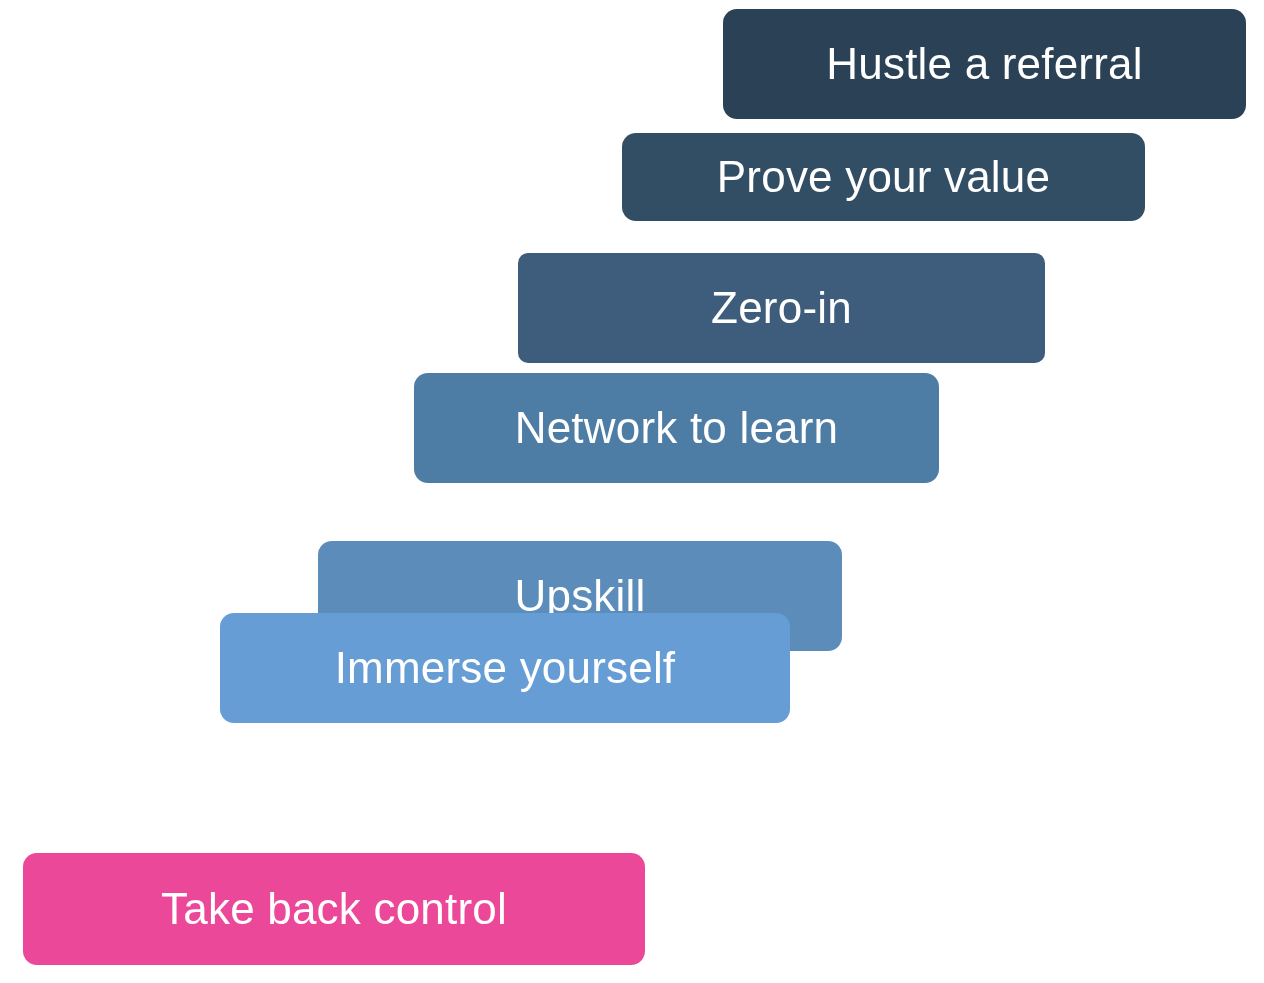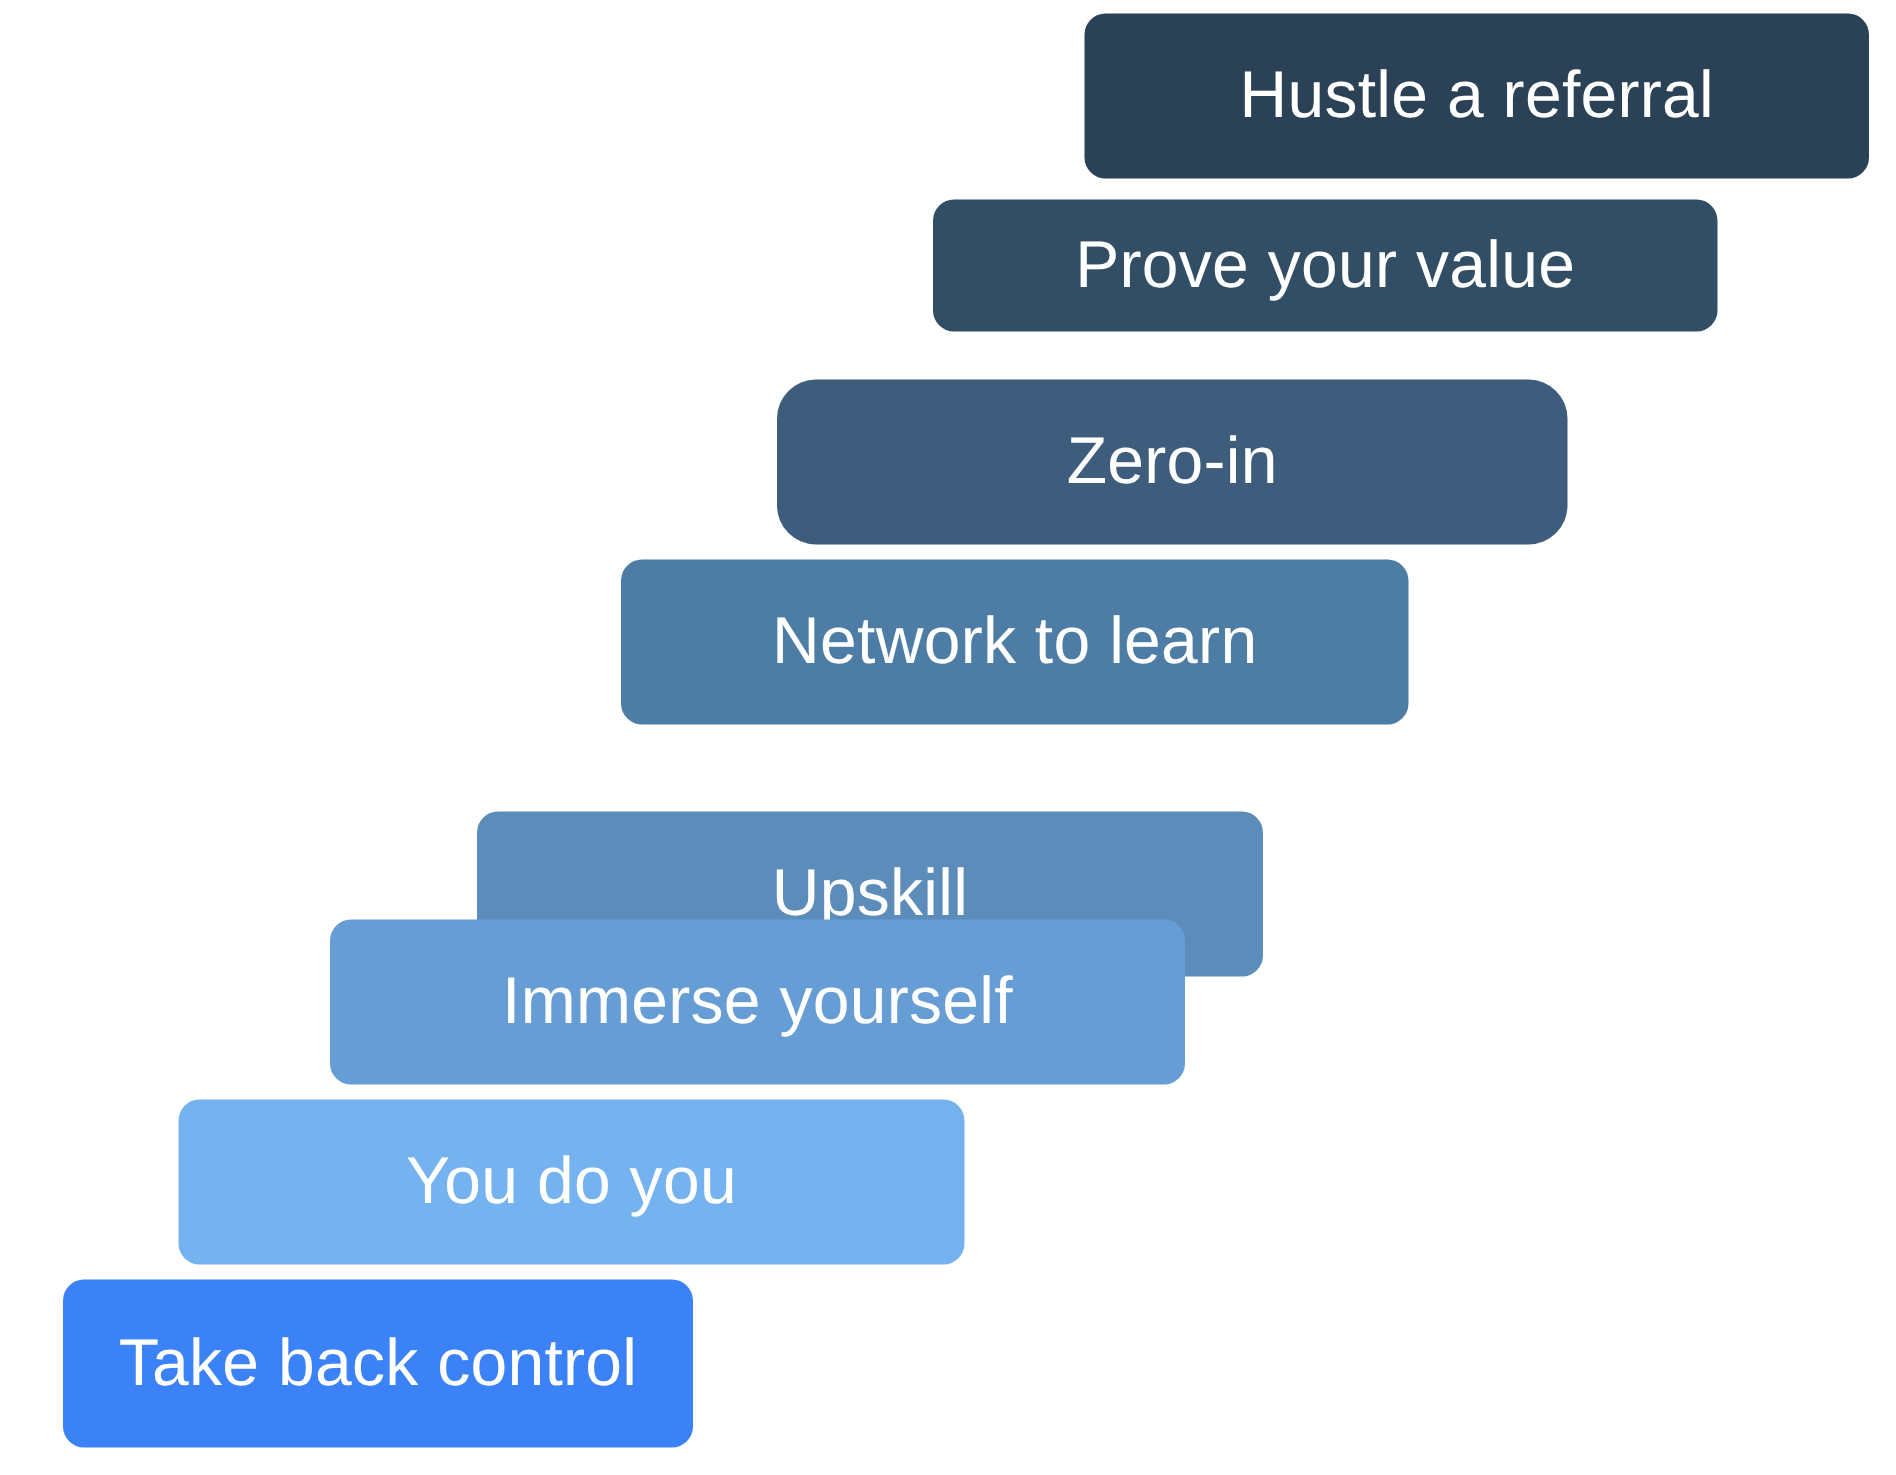--- a/index.html
+++ b/index.html
@@ -43,31 +43,28 @@
 </head>
 <body>
 
 <div id="canvas" style="background: rgb(255, 255, 255);">
   <div class="step-bar" style="left: 723px; top: 9px; width: 523px; height: 110px; background: rgb(42, 65, 86); border-radius: 14px; color: rgb(255, 255, 255);">
     <span class="step-label">Hustle a referral</span>
   </div>
   <div class="step-bar" style="left: 622px; top: 133px; width: 523px; height: 88px; background: rgb(50, 78, 101); border-radius: 14px; color: rgb(255, 255, 255);">
     <span class="step-label">Prove your value</span>
   </div>
-  <div class="step-bar" style="left: 518px; top: 253px; width: 527px; height: 110px; background: rgb(62, 93, 124); border-radius: 26px; color: rgb(255, 255, 255);">
+  <div class="step-bar" style="left: 518px; top: 253px; width: 527px; height: 110px; background: rgb(62, 93, 124); border-radius: 10px; color: rgb(255, 255, 255);">
     <span class="step-label">Zero-in</span>
   </div>
   <div class="step-bar" style="left: 414px; top: 373px; width: 525px; height: 110px; background: rgb(77, 124, 165); border-radius: 14px; color: rgb(255, 255, 255);">
     <span class="step-label">Network to learn</span>
   </div>
   <div class="step-bar" style="left: 318px; top: 493px; width: 524px; height: 110px; background: rgb(92, 140, 186); border-radius: 14px; color: rgb(255, 255, 255); margin-top: 48px;">
     <span class="step-label">Upskill</span>
   </div>
   <div class="step-bar" style="left: 220px; top: 613px; width: 570px; height: 110px; background: rgb(102, 157, 213); border-radius: 14px; color: rgb(255, 255, 255);">
     <span class="step-label">Immerse yourself</span>
   </div>
-  <div class="step-bar" style="left: 119px; top: 733px; width: 524px; height: 110px; background: rgb(116, 179, 239); border-radius: 14px; color: rgb(255, 255, 255);">
-    <span class="step-label">You do you</span>
-  </div>
-  <div class="step-bar" style="left: 23px; top: 853px; width: 420px; height: 112px; background: #3b82f6; border-radius: 14px; color: rgb(255, 255, 255); margin-left: 19px;">
+  <div class="step-bar" style="left: 23px; top: 853px; width: 622px; height: 112px; background: #ec4899; border-radius: 14px; color: rgb(255, 255, 255);">
     <span class="step-label">Take back control</span>
   </div>
 </div>
 
 </body></html>

